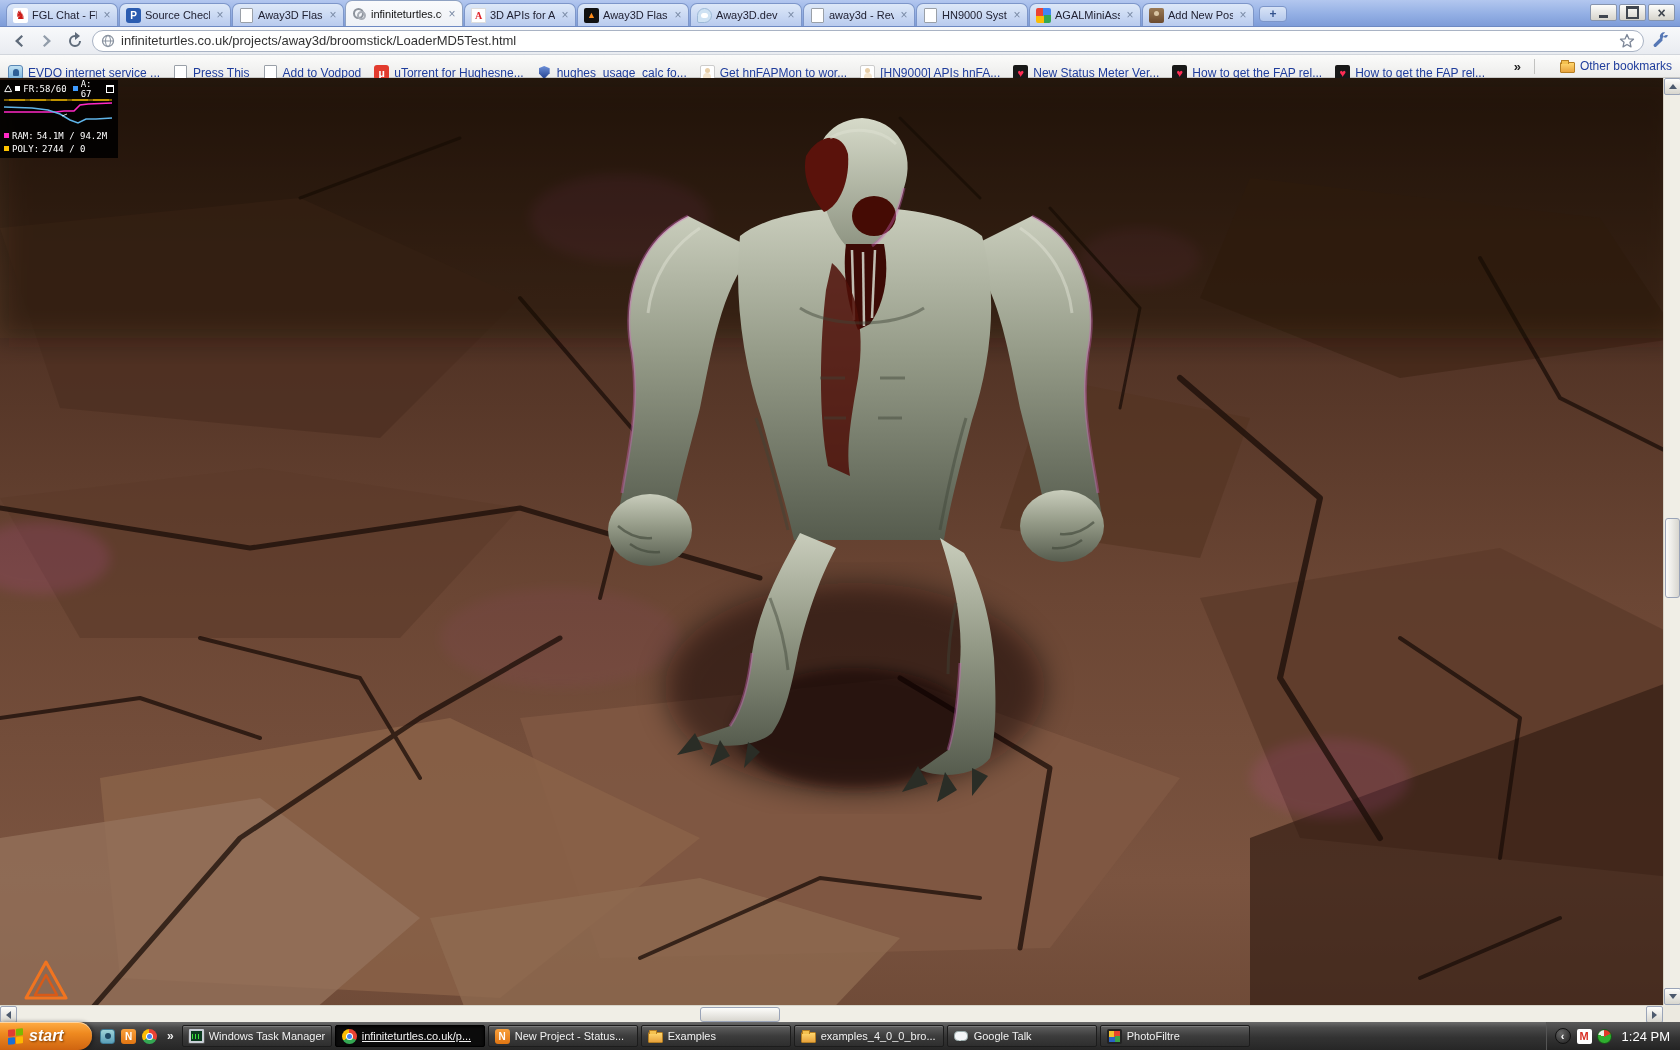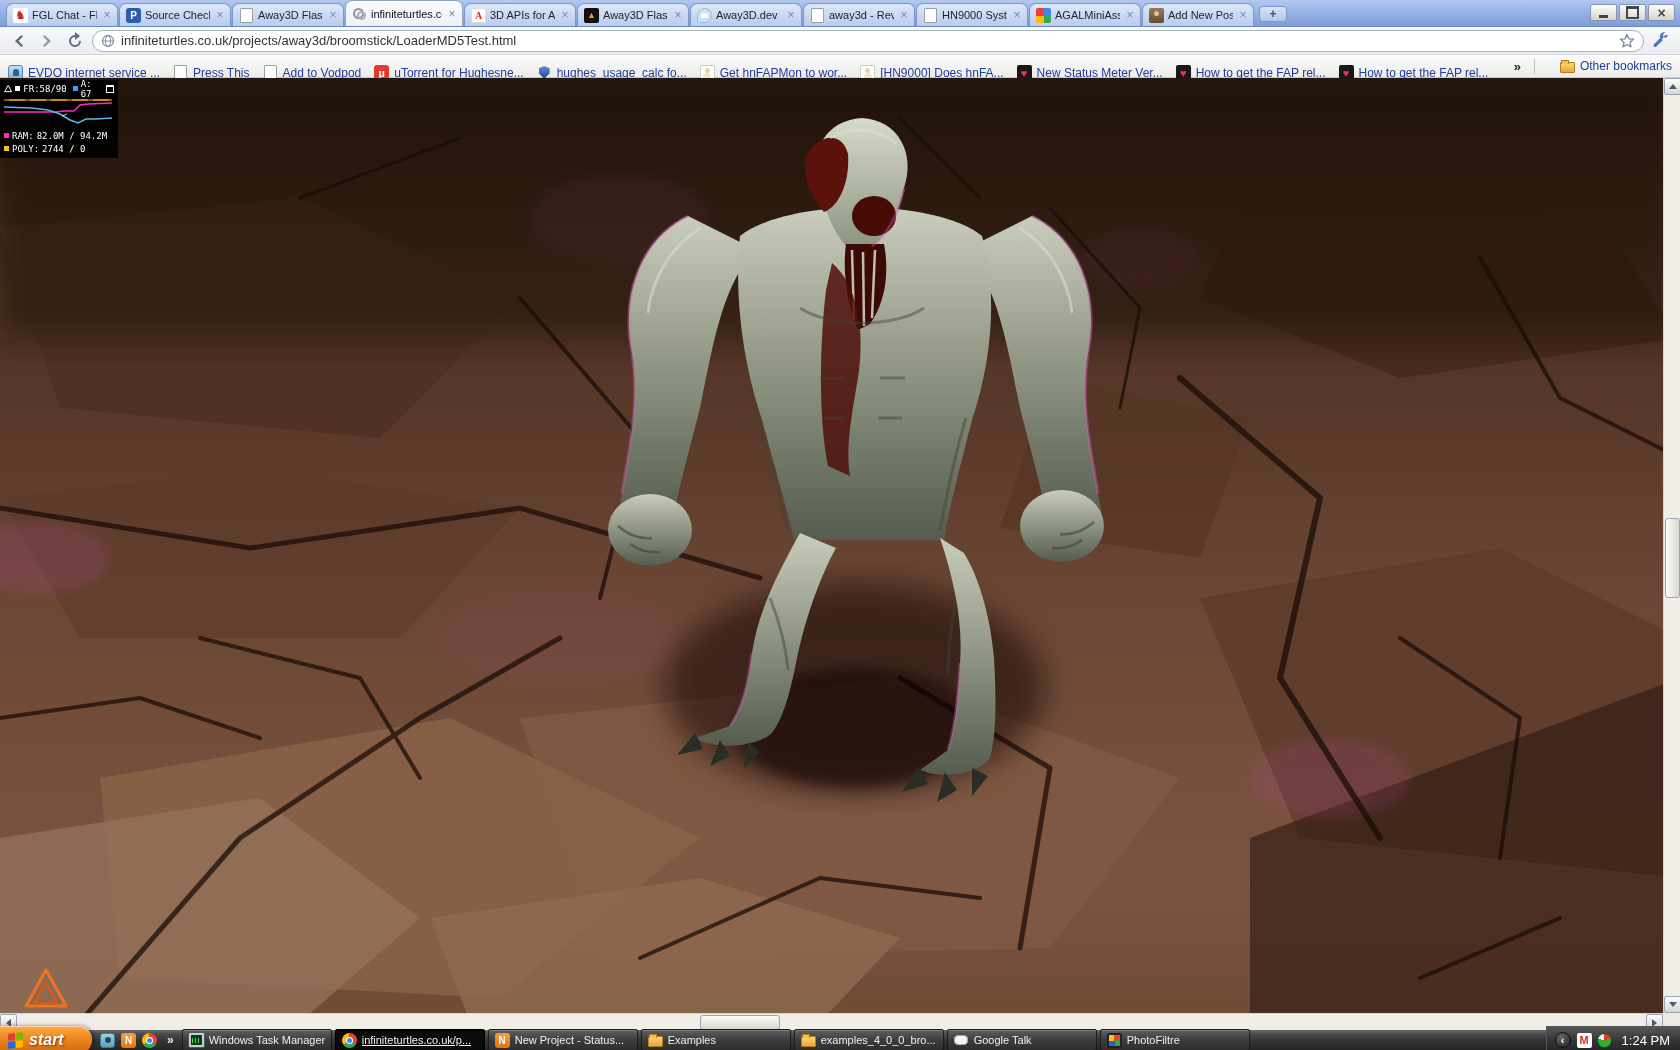--- a/index.html
+++ b/index.html
@@ -124,21 +124,21 @@
   .tri-left::before { content:""; border:4px solid transparent; border-right:5px solid #4d5a6e; margin-left:-4px; }
   .tri-right::before { content:""; border:4px solid transparent; border-left:5px solid #4d5a6e; margin-right:-4px; }
   .vthumb { position:absolute; left:1px; width:15px; top:440px; height:80px;
             background:linear-gradient(90deg,#fdfdfb,#d8d6cf); border:1px solid #9aa4b8; border-radius:3px; }
   .hthumb { position:absolute; top:1px; height:15px; left:700px; width:80px;
             background:linear-gradient(180deg,#fdfdfb,#d8d6cf); border:1px solid #9aa4b8; border-radius:3px; }
 
   .away3d-logo { position:absolute; left:24px; bottom:22px; }
 
   
-  .taskbar { height:20px; flex:none; background:linear-gradient(180deg,#6b6b6b 0%,#4a4a4a 20%,#333 55%,#262626 100%);
+  .taskbar { height:28px; flex:none; background:linear-gradient(180deg,#6b6b6b 0%,#4a4a4a 20%,#333 55%,#262626 100%);
              display:flex; align-items:center; position:relative; }
   .startbtn { height:28px; width:92px; flex:none; display:flex; align-items:center; gap:6px; padding:0 12px 0 8px;
               background:linear-gradient(180deg,#ffad45 0%,#ef8a20 40%,#cf6410 100%); border-radius:0 14px 14px 0;
               box-shadow:inset 0 1px 0 rgba(255,255,255,.5), 2px 0 4px rgba(0,0,0,.4); }
   .start-label { color:#fff; font-weight:bold; font-style:italic; font-size:16px; text-shadow:1px 1px 2px #7a3a00; }
   .win-flag { width:15px; height:15px; display:grid; grid-template-columns:1fr 1fr; gap:1px; transform:skewY(-6deg); }
   .win-flag span { border-radius:1px; }
   .wf-r { background:#e03c31; } .wf-g { background:#7db700; } .wf-b { background:#1a6fd4; } .wf-y { background:#ffb900; }
   .quicklaunch { display:flex; align-items:center; gap:6px; padding:0 8px; }
   .ql-chevron { color:#eee; font-weight:bold; font-size:12px; padding:0 2px; }
@@ -283,21 +283,21 @@
         <span class="bm">
           <span class="icon shield-icon"></span>
           <span>hughes_usage_calc fo...</span>
         </span>
         <span class="bm">
           <span class="icon person-icon"></span>
           <span>Get hnFAPMon to wor...</span>
         </span>
         <span class="bm">
           <span class="icon person-icon"></span>
-          <span>[HN9000] Does hnFA...</span>
+          <span>[HN9000] APIs hnFA...</span>
         </span>
         <span class="bm">
           <span class="icon heart-icon"></span>
           <span>New Status Meter Ver...</span>
         </span>
         <span class="bm">
           <span class="icon heart-icon"></span>
           <span>How to get the FAP rel...</span>
         </span>
         <span class="bm">
@@ -444,37 +444,37 @@
         <path d="M1020,150 C1050,170 1068,200 1072,235"></path>
       </g>
     </svg>
 
     <div class="stats-panel">
       <div class="stats-row">
         <svg width="12" height="11" viewBox="0 0 12 11">
           <path d="M6,1 L11,10 H1 Z" fill="none" stroke="#fff" stroke-width="1.4"></path>
         </svg>
         <span class="stats-bullet" style="background: rgb(255, 255, 255);"></span>
-        <span>FR:58/90</span>
+        <span>FR:58/60</span>
         <span class="stats-spacer"></span>
         <span class="stats-bullet" style="background: rgb(63, 155, 255);"></span>
         <span>A: 67</span>
         <span class="stats-min" style="margin-left:4px;"></span>
       </div>
       <svg class="stats-graph" viewBox="0 0 108 32">
         <polyline points="0,4 108,4" fill="none" stroke-width="1.6" style="stroke: rgb(255, 196, 0);"></polyline>
         <polyline points="0,4 108,4" fill="none" stroke="#3a2a00" stroke-width="1.2" stroke-dasharray="5 16"></polyline>
         <polyline points="0,16 52,16 60,15 70,15 76,9 84,8 108,7" fill="none" stroke-width="1.6" style="stroke: rgb(255, 41, 197);"></polyline>
         <polyline points="0,11 28,12 44,14 56,18 66,24 74,27 82,23 92,23 108,22" fill="none" stroke-width="1.6" style="stroke: rgb(95, 180, 232);"></polyline>
         <line x1="58" y1="20" x2="63" y2="18" stroke="#fff" stroke-width="1" opacity=".8"></line>
       </svg>
       <div class="stats-row">
         <span class="stats-bullet" style="background: rgb(255, 41, 197);"></span>
         <span>RAM:</span>
-        <span>82.0M / 94.2M</span>
+        <span>54.1M / 94.2M</span>
       </div>
       <div class="stats-row">
         <span class="stats-bullet" style="background: rgb(255, 196, 0);"></span>
         <span>POLY:</span>
         <span>2744 / 0</span>
       </div>
     </div>
 
     <svg class="away3d-logo" width="44" height="40" viewBox="0 0 44 40">
       <path d="M22,2 L42,38 L2,38 Z" fill="none" stroke="#f07420" stroke-width="3" stroke-linejoin="round"></path>

